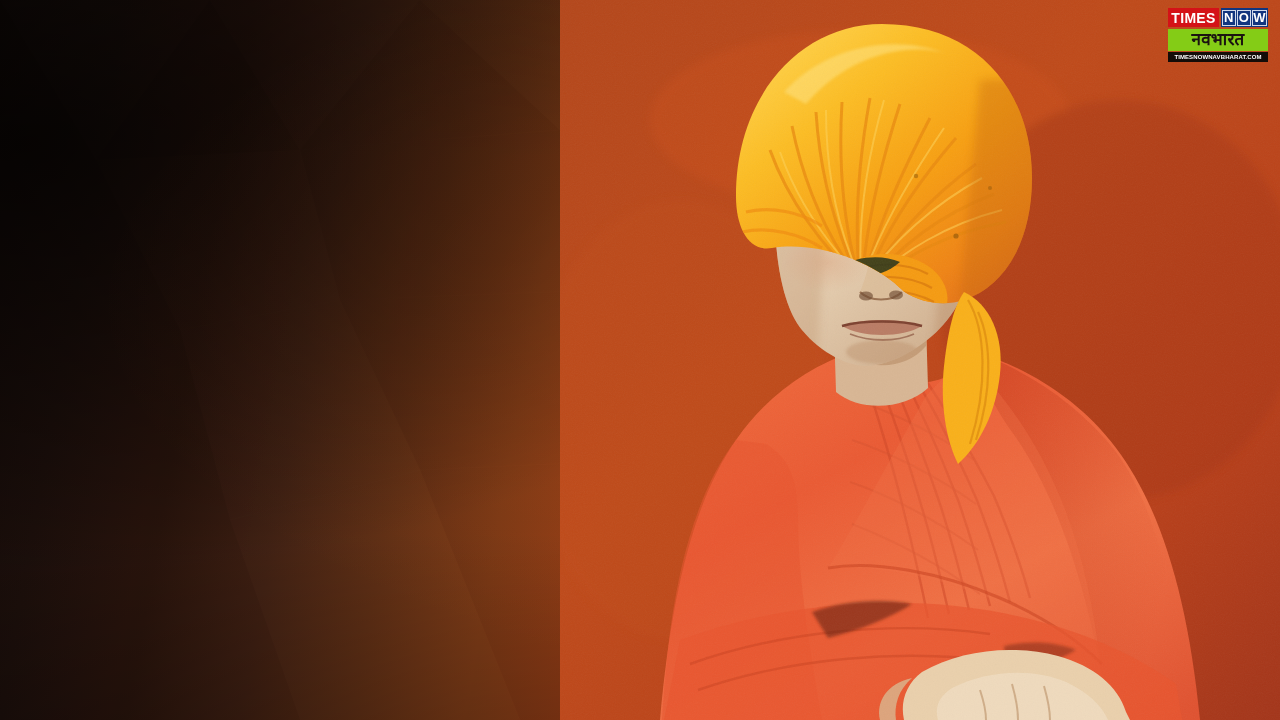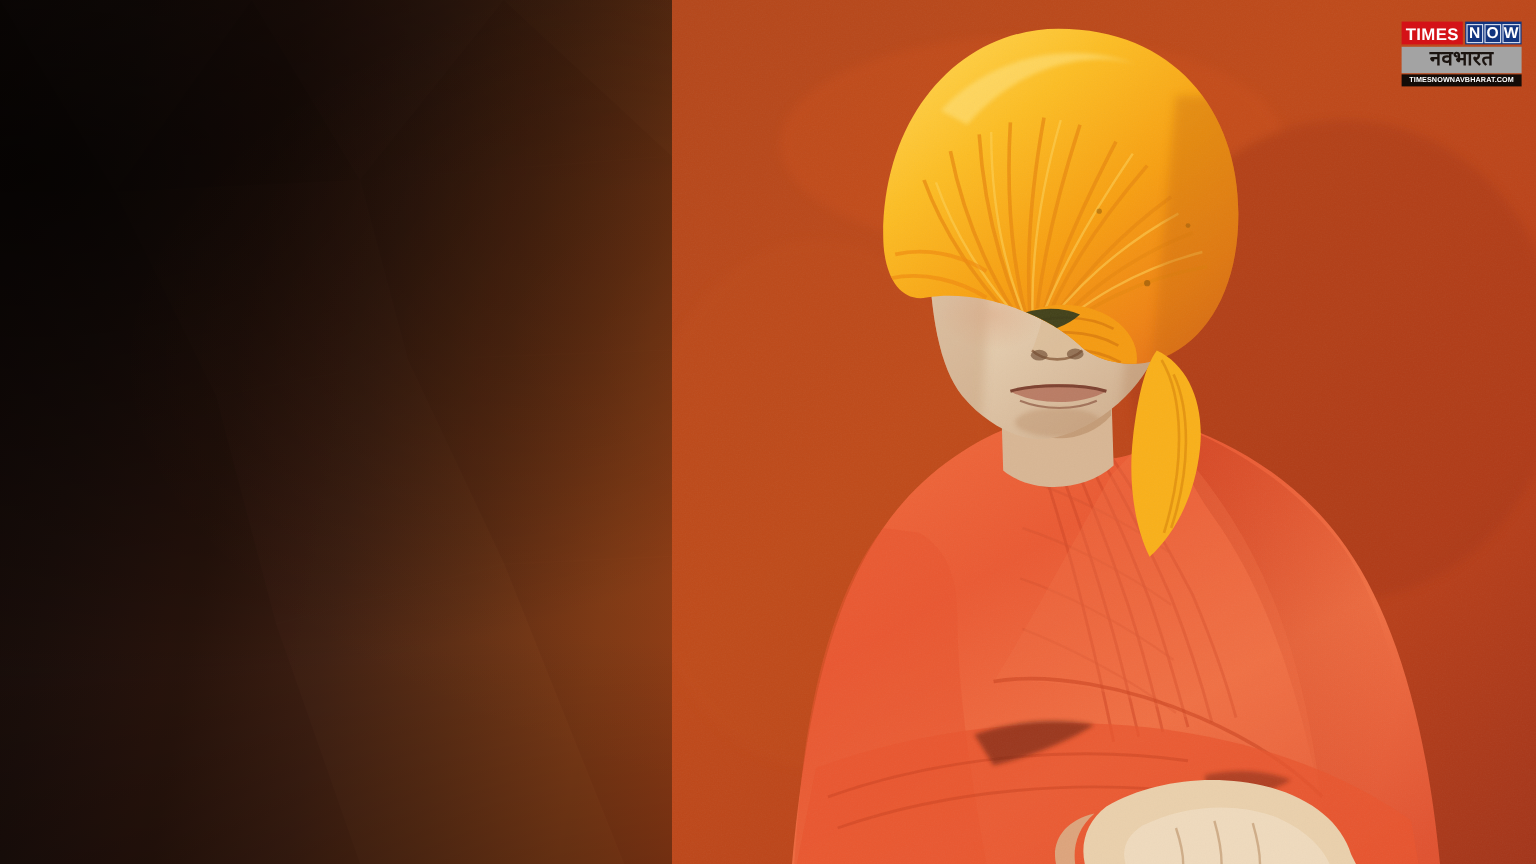--- a/index.html
+++ b/index.html
@@ -93,21 +93,21 @@
     line-height: 58px;
     font-weight: 400;
     letter-spacing: .1px;
     white-space: pre-line;
   }
 
   
   .logo {
     position: absolute;
     left: 1168px;
-    top: 18px;
+    top: 8px;
     width: 100px;
   }
   .logo-row1 {
     display: flex;
     height: 19px;
     align-items: stretch;
     gap: 1.5px;
   }
   .lg-times {
     background: #d41217;
@@ -140,21 +140,21 @@
     align-items: center;
     justify-content: center;
     font-family: "Liberation Sans", sans-serif;
     font-weight: 700;
     font-size: 13px;
     line-height: 1;
     border: 1.2px solid #cfd8ea;
     box-sizing: border-box;
   }
   .logo-row2 {
-    background: #a3a3a3;
+    background: #84cc16;
     height: 22px;
     margin-top: 1.5px;
     display: flex;
     align-items: center;
     justify-content: center;
     color: #1b1410;
     font-family: "DejaVu Sans", sans-serif;
     font-weight: 700;
     font-size: 17px;
     line-height: 1;

